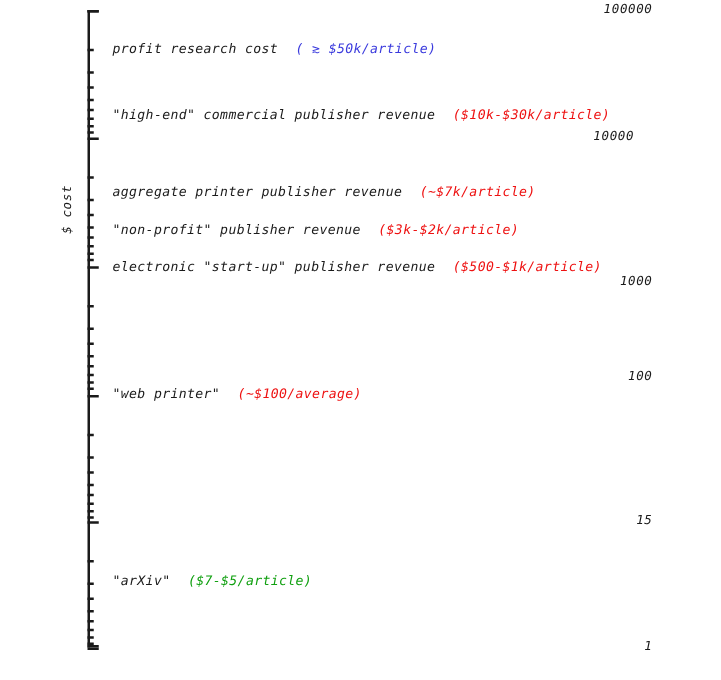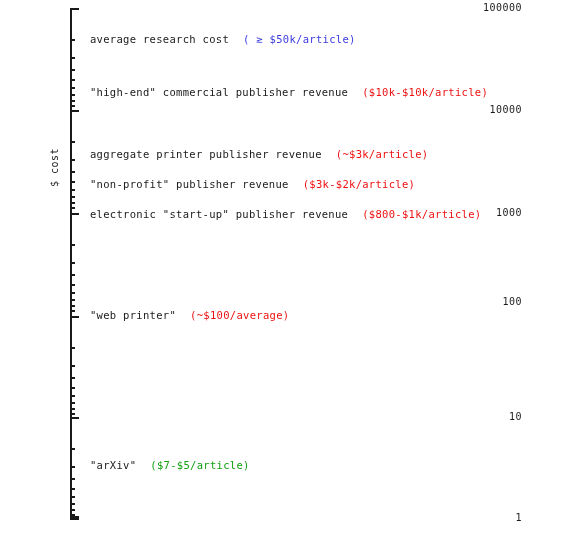--- a/index.html
+++ b/index.html
@@ -14,20 +14,21 @@
     font-family: "DejaVu Sans Mono", "Liberation Mono", monospace;
     overflow: hidden;
   }
 
   #chart {
     position: absolute;
     left: 0;
     top: 0;
     width: 522px;
     height: 544px;
+    font-style: italic;
   }
 
   
   .axis-line {
     position: absolute;
     left: 70px;
     top: 8px;
     width: 2px;
     height: 510px;
     background: #1a1a1a;
@@ -110,65 +111,65 @@
       <div class="tick-label" style="top: 3px;">100000</div>
       <div class="tick minor" style="top: 38.7051px;"></div>
       <div class="tick minor" style="top: 56.6664px;"></div>
       <div class="tick minor" style="top: 69.4101px;"></div>
       <div class="tick minor" style="top: 79.2949px;"></div>
       <div class="tick minor" style="top: 87.3714px;"></div>
       <div class="tick minor" style="top: 94.2px;"></div>
       <div class="tick minor" style="top: 100.115px;"></div>
       <div class="tick minor" style="top: 105.333px;"></div>
       <div class="tick major" style="top: 110px;"></div>
-      <div class="tick-label" style="top: 105px;">10000</div>
+      <div class="tick-label" style="top: 105px; text-align: center;">10000</div>
       <div class="tick minor" style="top: 140.705px;"></div>
       <div class="tick minor" style="top: 158.666px;"></div>
       <div class="tick minor" style="top: 171.41px;"></div>
       <div class="tick minor" style="top: 181.295px;"></div>
       <div class="tick minor" style="top: 189.371px;"></div>
       <div class="tick minor" style="top: 196.2px;"></div>
       <div class="tick minor" style="top: 202.115px;"></div>
       <div class="tick minor" style="top: 207.333px;"></div>
       <div class="tick major" style="top: 213px;"></div>
-      <div class="tick-label" style="top: 208px;">1000</div>
+      <div class="tick-label" style="top: 221px;">1000</div>
       <div class="tick minor" style="top: 243.705px;"></div>
       <div class="tick minor" style="top: 261.666px;"></div>
       <div class="tick minor" style="top: 274.41px;"></div>
       <div class="tick minor" style="top: 284.295px;"></div>
       <div class="tick minor" style="top: 292.371px;"></div>
       <div class="tick minor" style="top: 299.2px;"></div>
       <div class="tick minor" style="top: 305.115px;"></div>
       <div class="tick minor" style="top: 310.333px;"></div>
       <div class="tick major" style="top: 316px;"></div>
       <div class="tick-label" style="top: 297px;">100</div>
       <div class="tick minor" style="top: 346.705px;"></div>
       <div class="tick minor" style="top: 364.666px;"></div>
       <div class="tick minor" style="top: 377.41px;"></div>
       <div class="tick minor" style="top: 387.295px;"></div>
       <div class="tick minor" style="top: 395.371px;"></div>
       <div class="tick minor" style="top: 402.2px;"></div>
       <div class="tick minor" style="top: 408.115px;"></div>
       <div class="tick minor" style="top: 413.333px;"></div>
       <div class="tick major" style="top: 417px;"></div>
-      <div class="tick-label" style="top: 412px;">10</div>
+      <div class="tick-label" style="top: 412px;">15</div>
       <div class="tick minor" style="top: 447.705px;"></div>
       <div class="tick minor" style="top: 465.666px;"></div>
       <div class="tick minor" style="top: 478.41px;"></div>
       <div class="tick minor" style="top: 488.295px;"></div>
       <div class="tick minor" style="top: 496.371px;"></div>
       <div class="tick minor" style="top: 503.2px;"></div>
       <div class="tick minor" style="top: 509.115px;"></div>
       <div class="tick minor" style="top: 514.333px;"></div>
       <div class="tick major" style="top: 518px;"></div>
       <div class="tick-label" style="top: 513px;">1</div>
     </div>
   <div id="rows">
-      <div class="point-row" style="top: 33px;"><span class="point-name">average research cost</span><span class="point-value c-blue">( ≳ $50k/article)</span></div>
-      <div class="point-row" style="top: 86px;"><span class="point-name">"high-end" commercial publisher revenue</span><span class="point-value c-red">($10k-$10k/article)</span></div>
-      <div class="point-row" style="top: 148px;"><span class="point-name">aggregate printer publisher revenue</span><span class="point-value c-red">(~$3k/article)</span></div>
+      <div class="point-row" style="top: 33px;"><span class="point-name">profit research cost</span><span class="point-value c-blue">( ≳ $50k/article)</span></div>
+      <div class="point-row" style="top: 86px;"><span class="point-name">"high-end" commercial publisher revenue</span><span class="point-value c-red">($10k-$30k/article)</span></div>
+      <div class="point-row" style="top: 148px;"><span class="point-name">aggregate printer publisher revenue</span><span class="point-value c-red">(~$7k/article)</span></div>
       <div class="point-row" style="top: 178px;"><span class="point-name">"non-profit" publisher revenue</span><span class="point-value c-red">($3k-$2k/article)</span></div>
-      <div class="point-row" style="top: 208px;"><span class="point-name">electronic "start-up" publisher revenue</span><span class="point-value c-red">($800-$1k/article)</span></div>
+      <div class="point-row" style="top: 208px;"><span class="point-name">electronic "start-up" publisher revenue</span><span class="point-value c-red">($500-$1k/article)</span></div>
       <div class="point-row" style="top: 309px;"><span class="point-name">"web printer"</span><span class="point-value c-red">(~$100/average)</span></div>
       <div class="point-row" style="top: 459px;"><span class="point-name">"arXiv"</span><span class="point-value c-green">($7-$5/article)</span></div>
     </div>
 
 </div>
 
 </body></html>

